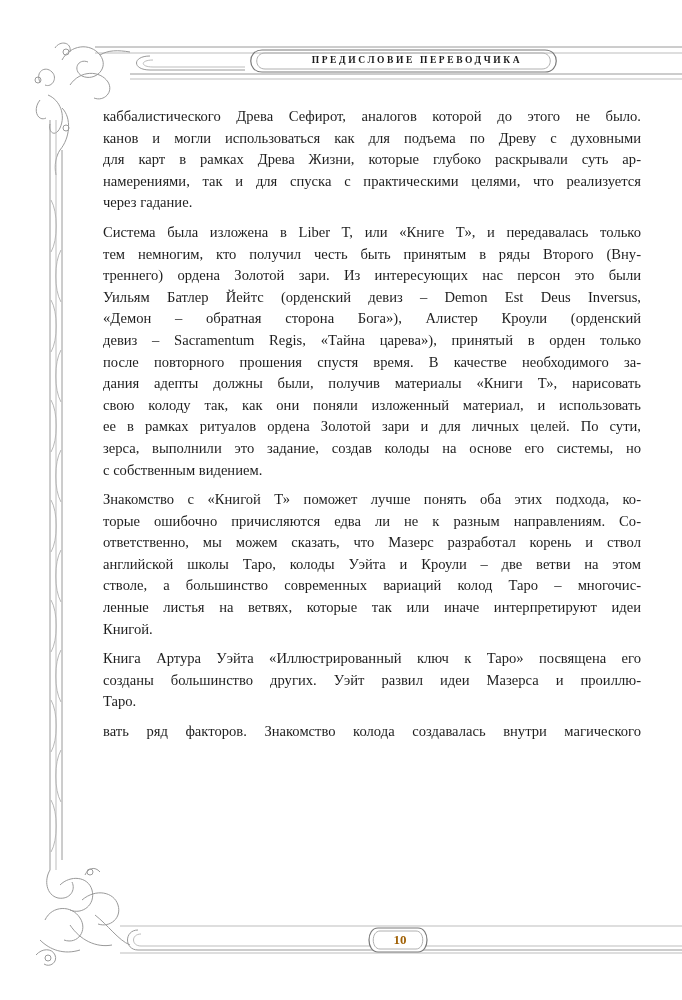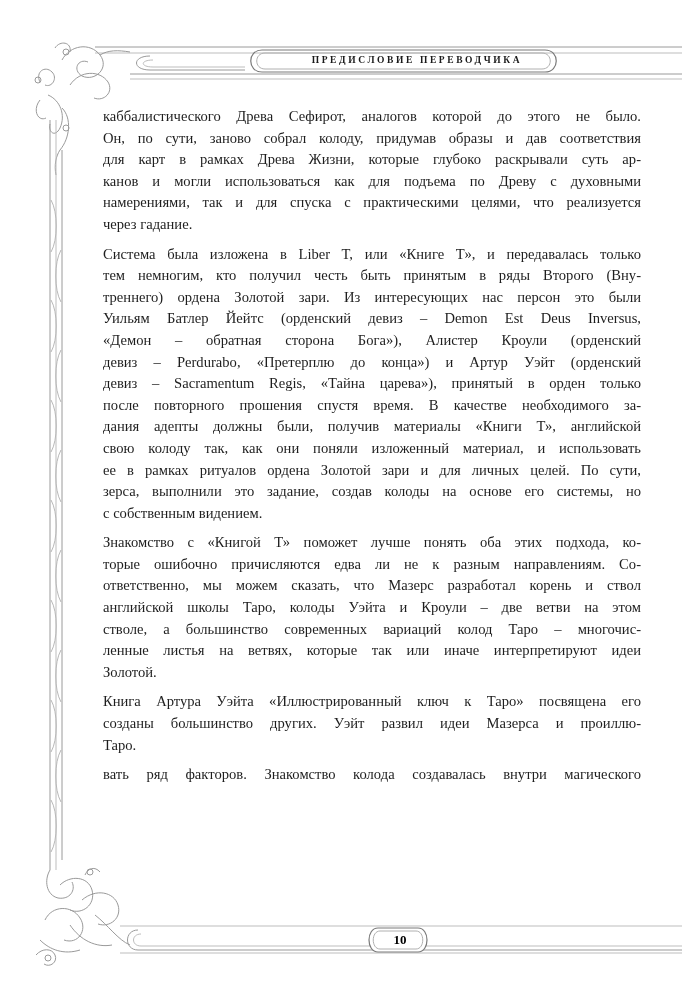--- a/index.html
+++ b/index.html
@@ -16,21 +16,21 @@
       position: absolute; left: 292px; top: 50px; width: 250px; height: 20px;
       display: flex; align-items: center; justify-content: center;
       font-family: "Liberation Serif", serif; font-weight: bold;
       font-size: 9.5px; letter-spacing: 2.6px; color: #1a1a1a;
     }
 
     
     .folio {
       position: absolute; left: 370px; top: 930px; width: 60px; height: 20px;
       display: flex; align-items: center; justify-content: center;
-      font-family: "Liberation Serif", serif; font-weight: bold; font-size: 13px; color: #000000;
+      font-family: "Liberation Serif", serif; font-weight: bold; font-size: 13px; color: #a16207;
     }
 
     .text-block {
       position: absolute; left: 103px; top: 106px; width: 538px;
       font-family: "Liberation Serif", serif;
       font-size: 14.6px; line-height: 21.6px; color: #1e1e1e;
       text-align: justify; hyphens: manual;
     }
     .para { margin-bottom: 8px; }
     .para .ln { display: block; text-align: justify; text-align-last: justify; white-space: nowrap; overflow: visible; }
@@ -92,49 +92,47 @@
 
     <path d="M378 928 H418 C430 928 430 952 418 952 H378 C366 952 366 928 378 928 Z" fill="#ffffff" stroke="#7a7a7a" stroke-width="1.2"></path>
     <path d="M380 931 H416 C425 931 425 949 416 949 H380 C371 949 371 931 380 931 Z" stroke="#b0b0b0"></path>
   </svg>
 
   <div class="running-head">ПРЕДИСЛОВИЕ ПЕРЕВОДЧИКА</div>
 
   <div class="text-block">
     <div class="para">
       <span class="ln">каббалистического Древа Сефирот, аналогов которой до этого не было.</span>
-      <span class="ln">Он, по сути, заново собрал колоду, придумав образы и дав соответствия</span>
+      <span class="ln">канов и могли использоваться как для подъема по Древу с духовными</span>
       <span class="ln">для карт в рамках Древа Жизни, которые глубоко раскрывали суть ар-</span>
-      <span class="ln">канов и могли использоваться как для подъема по Древу с духовными</span>
       <span class="ln">намерениями, так и для спуска с практическими целями, что реализуется</span>
       <span class="ln last">через гадание.</span>
     </div>
     <div class="para">
       <span class="ln">Система была изложена в Liber T, или «Книге Т», и передавалась только</span>
       <span class="ln">тем немногим, кто получил честь быть принятым в ряды Второго (Вну-</span>
       <span class="ln">треннего) ордена Золотой зари. Из интересующих нас персон это были</span>
       <span class="ln">Уильям Батлер Йейтс (орденский девиз – Demon Est Deus Inversus,</span>
       <span class="ln">«Демон – обратная сторона Бога»), Алистер Кроули (орденский</span>
-      <span class="ln">девиз – Perdurabo, «Претерплю до конца») и Артур Уэйт (орденский</span>
       <span class="ln">девиз – Sacramentum Regis, «Тайна царева»), принятый в орден только</span>
       <span class="ln">после повторного прошения спустя время. В качестве необходимого за-</span>
-      <span class="ln">дания адепты должны были, получив материалы «Книги Т», английской</span>
+      <span class="ln">дания адепты должны были, получив материалы «Книги Т», нарисовать</span>
       <span class="ln">свою колоду так, как они поняли изложенный материал, и использовать</span>
       <span class="ln">ее в рамках ритуалов ордена Золотой зари и для личных целей. По сути,</span>
       <span class="ln">зерса, выполнили это задание, создав колоды на основе его системы, но</span>
       <span class="ln last">с собственным видением.</span>
     </div>
     <div class="para">
       <span class="ln">Знакомство с «Книгой Т» поможет лучше понять оба этих подхода, ко-</span>
       <span class="ln">торые ошибочно причисляются едва ли не к разным направлениям. Со-</span>
       <span class="ln">ответственно, мы можем сказать, что Мазерс разработал корень и ствол</span>
       <span class="ln">английской школы Таро, колоды Уэйта и Кроули – две ветви на этом</span>
       <span class="ln">стволе, а большинство современных вариаций колод Таро – многочис-</span>
       <span class="ln">ленные листья на ветвях, которые так или иначе интерпретируют идеи</span>
-      <span class="ln last">Золотой.</span>
+      <span class="ln last">Книгой.</span>
     </div>
     <div class="para">
       <span class="ln">Книга Артура Уэйта «Иллюстрированный ключ к Таро» посвящена его</span>
       <span class="ln">созданы большинство других. Уэйт развил идеи Мазерса и проиллю-</span>
       <span class="ln last">Таро.</span>
     </div>
     <div class="para">
       <span class="ln">вать ряд факторов. Знакомство колода создавалась внутри магического</span>
     </div>
   </div>

